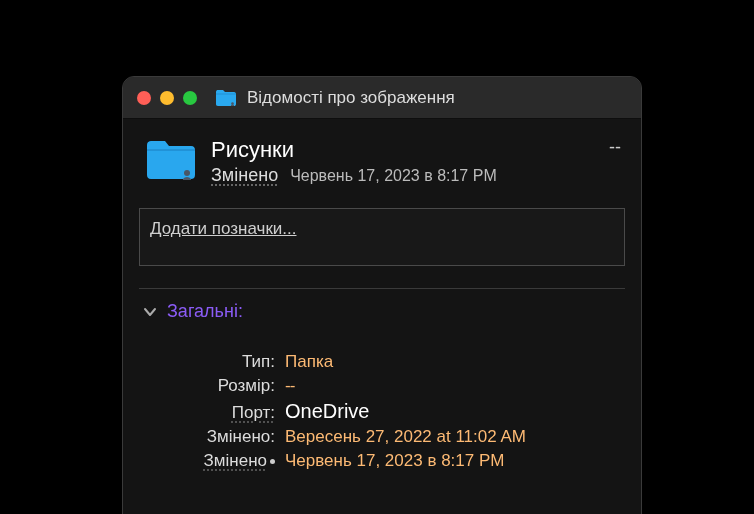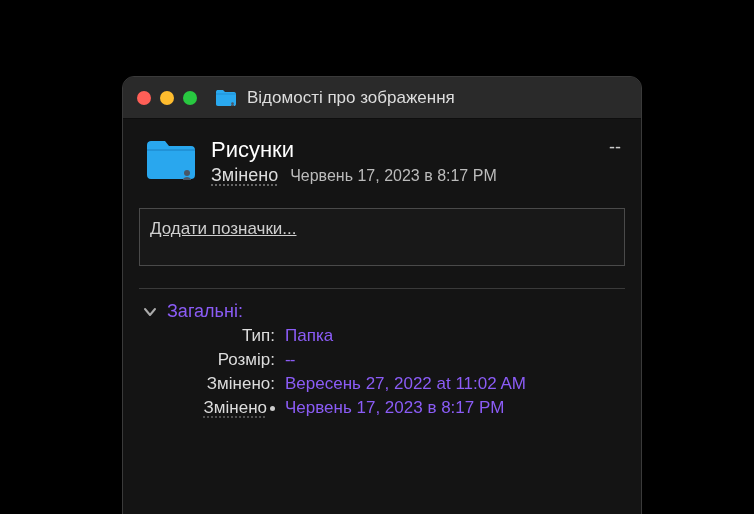--- a/index.html
+++ b/index.html
@@ -61,28 +61,28 @@
     }
     .section {
       margin-top: 22px;
       border-top: 1px solid #3a3a3a;
       padding-top: 12px;
     }
     .section-head { display:flex; align-items:center; gap:10px; margin-left:4px;}
     .chev { color:#aaa; font-size:14px; }
     .section-title { font-size: 18px; color:#8b5cf6; }
     .props {
-      margin-top: 4px;
+      margin-top: 30px;
       margin-left: 26px;
     }
     .prop-row { display:flex; align-items:baseline; margin-bottom:4px; }
     .prop-label { width: 120px; text-align:right; font-size:17px; color:#ddd; padding-right:10px;}
     .prop-label.underlined { text-decoration: underline dotted rgba(255,255,255,0.35); text-underline-offset:4px;}
     .prop-label .bullet { display:inline-block; width:5px; height:5px; background:#ccc; border-radius:50%; margin-left:3px; vertical-align:middle;}
-    .prop-value { font-size:17px; color:#8b5cf6; }
+    .prop-value { font-size:17px; color:#fdba74; }
     .prop-value.big { font-size:20px; color:#fff; }
     .prop-value.equals { letter-spacing:-1px; }
     svg { display:block; }
   </style>
 </head>
 <body>
 
 <div class="window">
   <div class="titlebar">
     <div class="traffic">
@@ -137,20 +137,24 @@
       <div class="props">
         <div class="prop-row">
           <div class="prop-label">Тип:</div>
           <div class="prop-value">Папка</div>
         </div>
         <div class="prop-row">
           <div class="prop-label">Розмір:</div>
           <div class="prop-value equals">--</div>
         </div>
         <div class="prop-row">
+          <div class="prop-label underlined">Порт:</div>
+          <div class="prop-value big">OneDrive</div>
+        </div>
+        <div class="prop-row">
           <div class="prop-label">Змінено:</div>
           <div class="prop-value">Вересень 27, 2022 at 11:02 AM</div>
         </div>
         <div class="prop-row">
           <div class="prop-label underlined"><span>Змінено</span><span class="bullet"></span></div>
           <div class="prop-value">Червень 17, 2023 в 8:17 PM</div>
         </div>
       </div>
     </div>
   </div>

